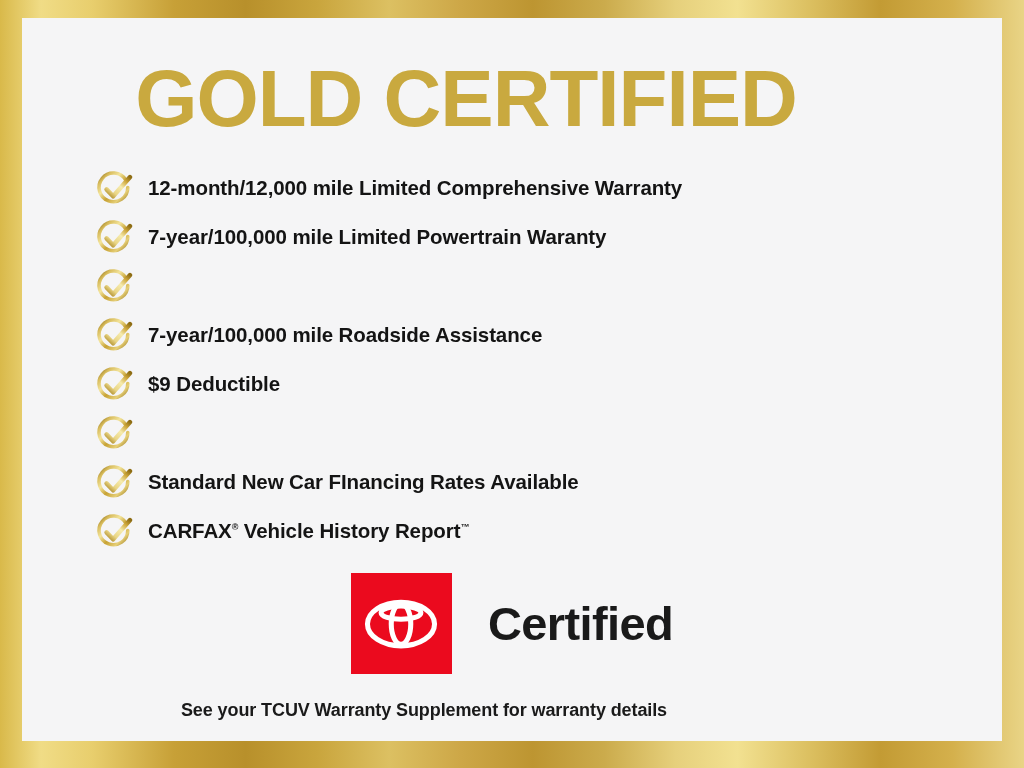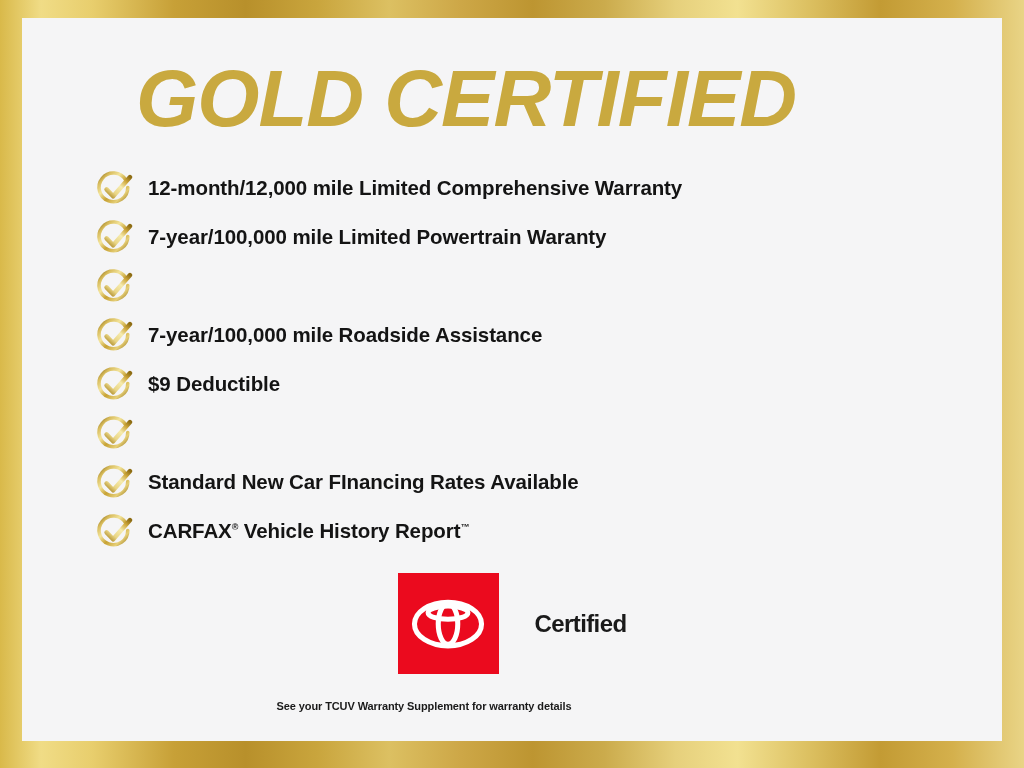--- a/index.html
+++ b/index.html
@@ -60,21 +60,20 @@
     top: 38px;
     width: 888px;
     text-align: center;
     font-size: 80px;
     line-height: 86px;
     font-weight: 700;
     letter-spacing: -1px;
     color: #c9a93f;
     white-space: nowrap;
     font-family: "Liberation Sans", sans-serif;
-    font-style: italic;
   }
 
   
   #benefit-list {
     position: absolute;
     left: 72px;
     top: 146px;
     width: 900px;
   }
   .benefit-row {
@@ -125,37 +124,37 @@
     height: 101px;
     background: #eb0a1e;
     display: flex;
     align-items: center;
     justify-content: center;
     flex: 0 0 auto;
   }
   #toyota-mark svg { display: block; }
   #cuv-wordmark {
     margin-left: 36px;
-    font-size: 24px;
+    font-size: 47px;
     line-height: 42px;
     font-weight: 600;
     color: #1a1a1a;
     letter-spacing: -0.6px;
     font-family: "Liberation Sans", sans-serif;
   }
   #cuv-wordmark div { white-space: nowrap; }
 
   
   #footnote {
     position: absolute;
     left: 0;
     top: 682px;
     width: 804px;
     text-align: center;
-    font-size: 11px;
+    font-size: 18px;
     font-weight: 700;
     color: #1a1a1a;
     letter-spacing: -0.1px;
     white-space: nowrap;
   }
 </style>
 </head>
 <body>
 
 <div id="certificate">

